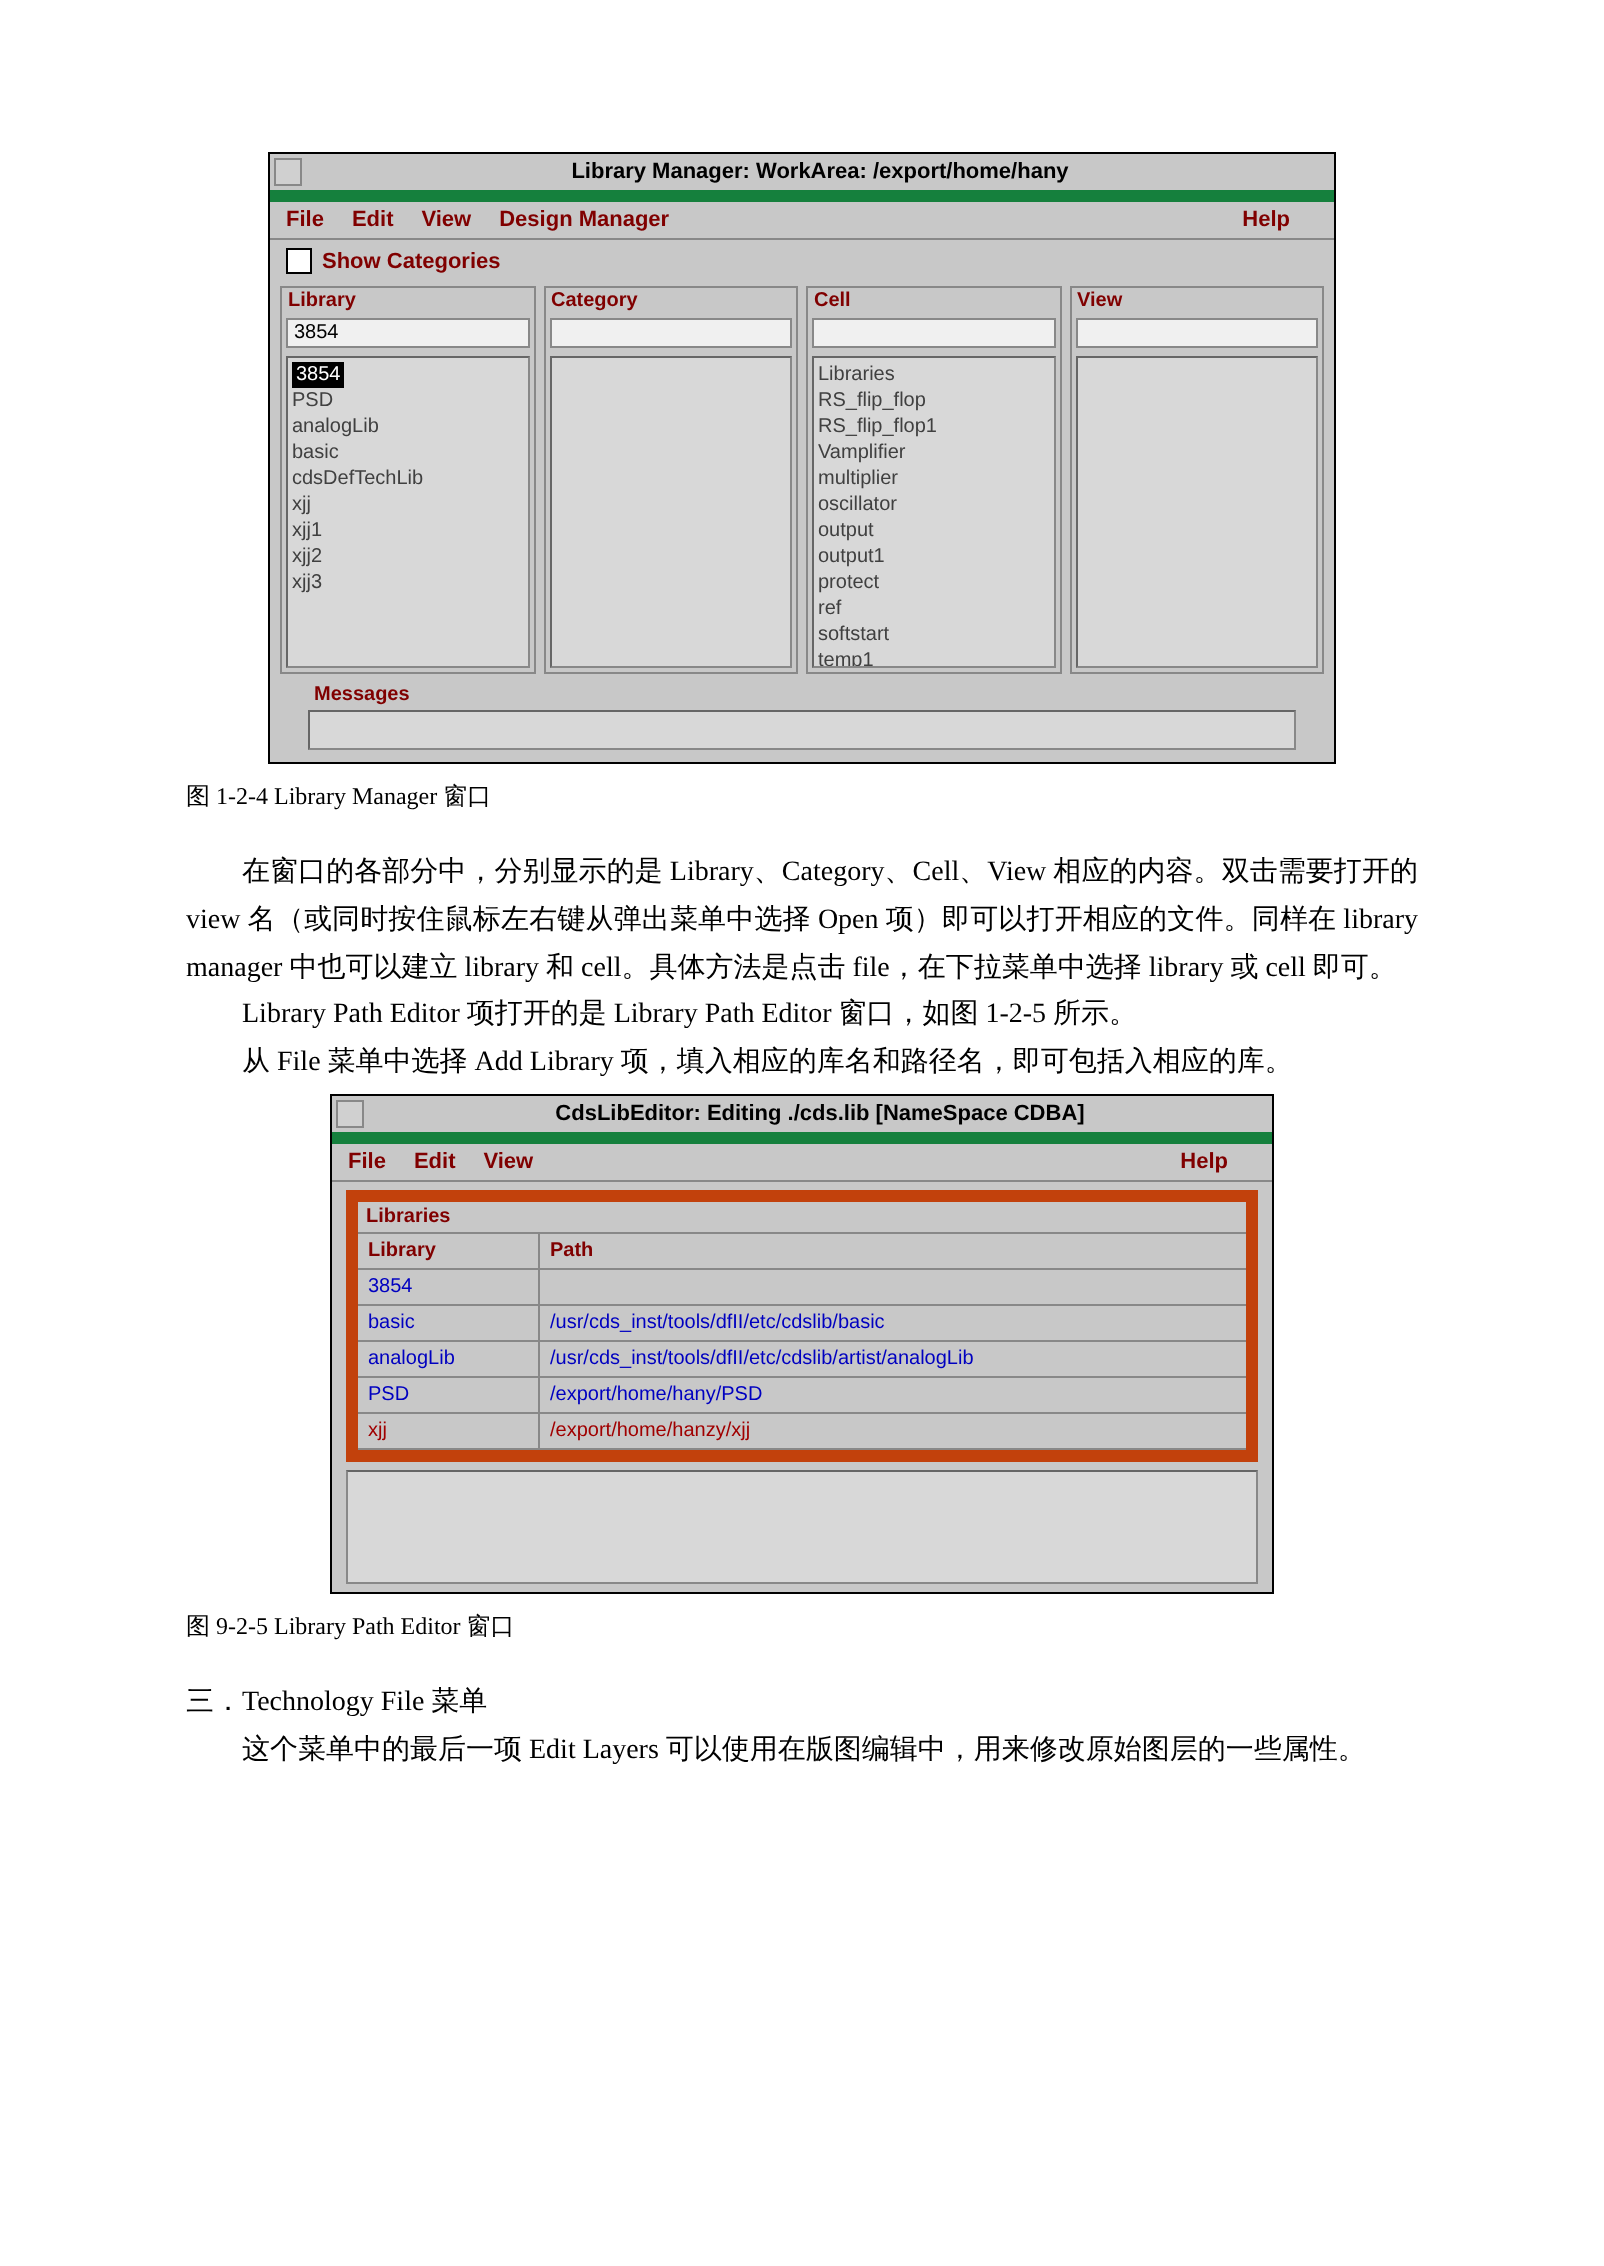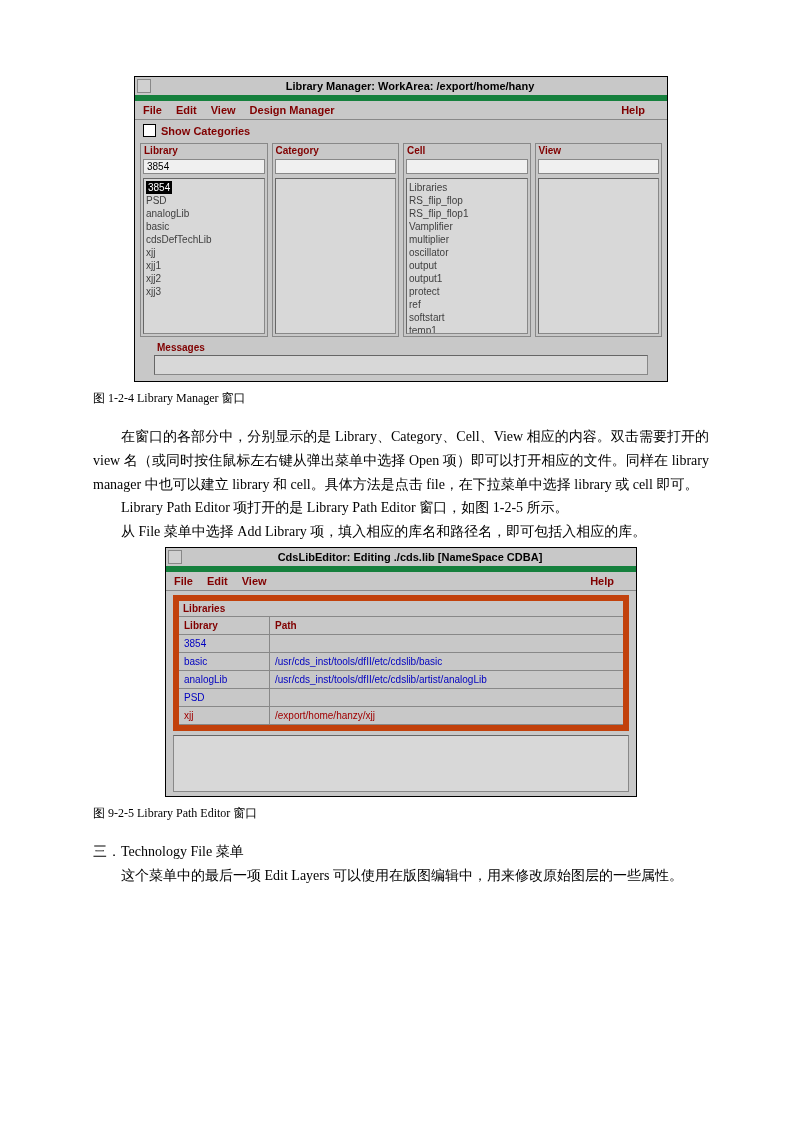--- a/index.html
+++ b/index.html
@@ -143,20 +143,21 @@
           <div class="librow">
             <div class="libc1">basic</div>
             <div class="libc2">/usr/cds_inst/tools/dfII/etc/cdslib/basic</div>
           </div>
           <div class="librow">
             <div class="libc1">analogLib</div>
             <div class="libc2">/usr/cds_inst/tools/dfII/etc/cdslib/artist/analogLib</div>
           </div>
           <div class="librow">
             <div class="libc1">PSD</div>
+            <div class="libc2">/export/home/hany/PSD</div>
           </div>
           <div class="librow red">
             <div class="libc1">xjj</div>
             <div class="libc2">/export/home/hanzy/xjj</div>
           </div>
         </div>
     </div>
     <div class="blankarea"></div>
   </div>
   <div class="caption">图  9-2-5    Library Path Editor 窗口</div>

